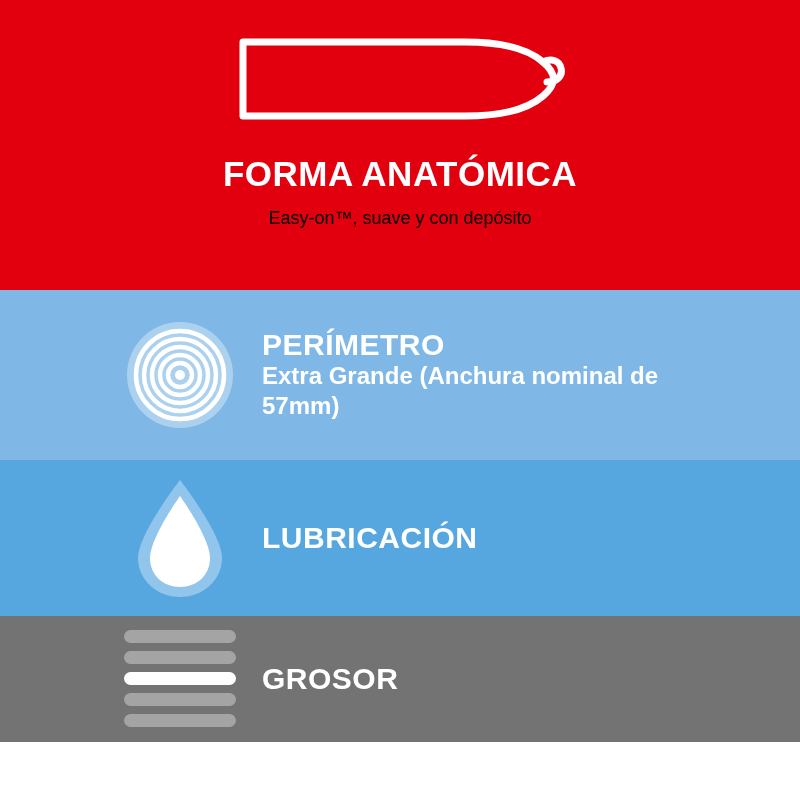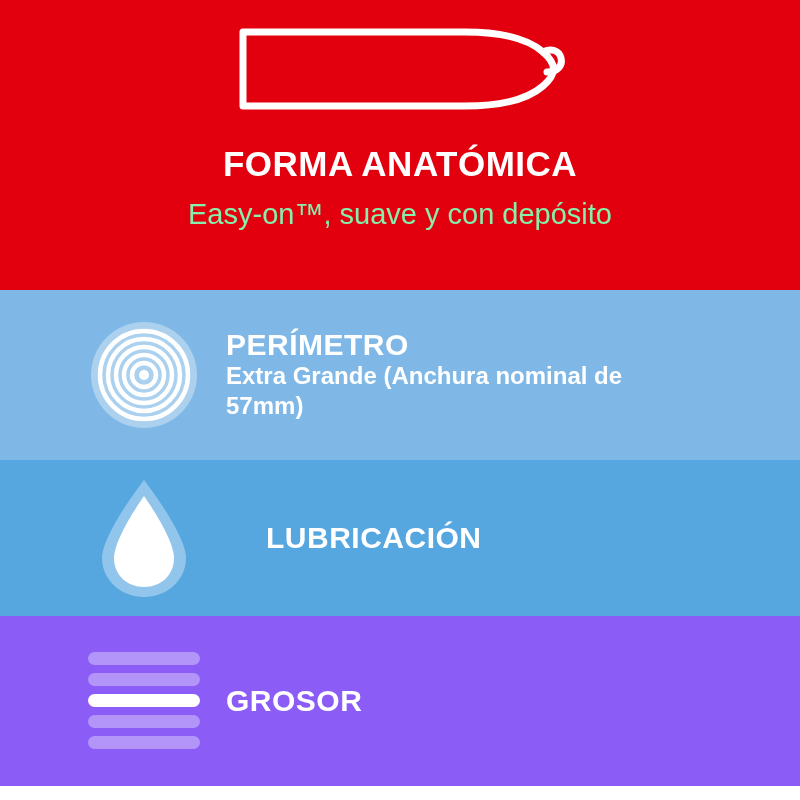--- a/index.html
+++ b/index.html
@@ -21,55 +21,55 @@
   }
 
   
   .hero {
     background: #e2000f;
     height: 290px;
     display: flex;
     flex-direction: column;
     align-items: center;
     justify-content: flex-start;
-    padding-top: 14px;
+    padding-top: 24px;
     box-sizing: border-box;
   }
   .hero-icon {
     width: 330px;
     height: 110px;
     display: block;
   }
   .hero-title {
     color: #ffffff;
     font-size: 35px;
     font-weight: bold;
     letter-spacing: 0.5px;
     margin-top: 20px;
     text-align: center;
     font-family: "Liberation Sans", sans-serif;
   }
   .hero-subtitle {
-    color: #86efac;
-    font-size: 29px;
+    color: #000000;
+    font-size: 18px;
     margin-top: 14px;
     text-align: center;
     font-weight: normal;
   }
 
   
   .row {
     display: flex;
     align-items: center;
     box-sizing: border-box;
-    padding-left: 84px;
+    padding-left: 120px;
   }
   .row-1 { background: #7fb8e6; height: 170px; }
-  .row-2 { background: #56a7e0; height: 156px; gap: 40px; }
-  .row-3 { background: #8b5cf6; height: 170px; }
+  .row-2 { background: #56a7e0; height: 156px; }
+  .row-3 { background: #737373; height: 126px; }
 
   .row-icon {
     width: 120px;
     flex: 0 0 120px;
     display: flex;
     align-items: center;
     justify-content: center;
   }
   .row-text {
     margin-left: 22px;

